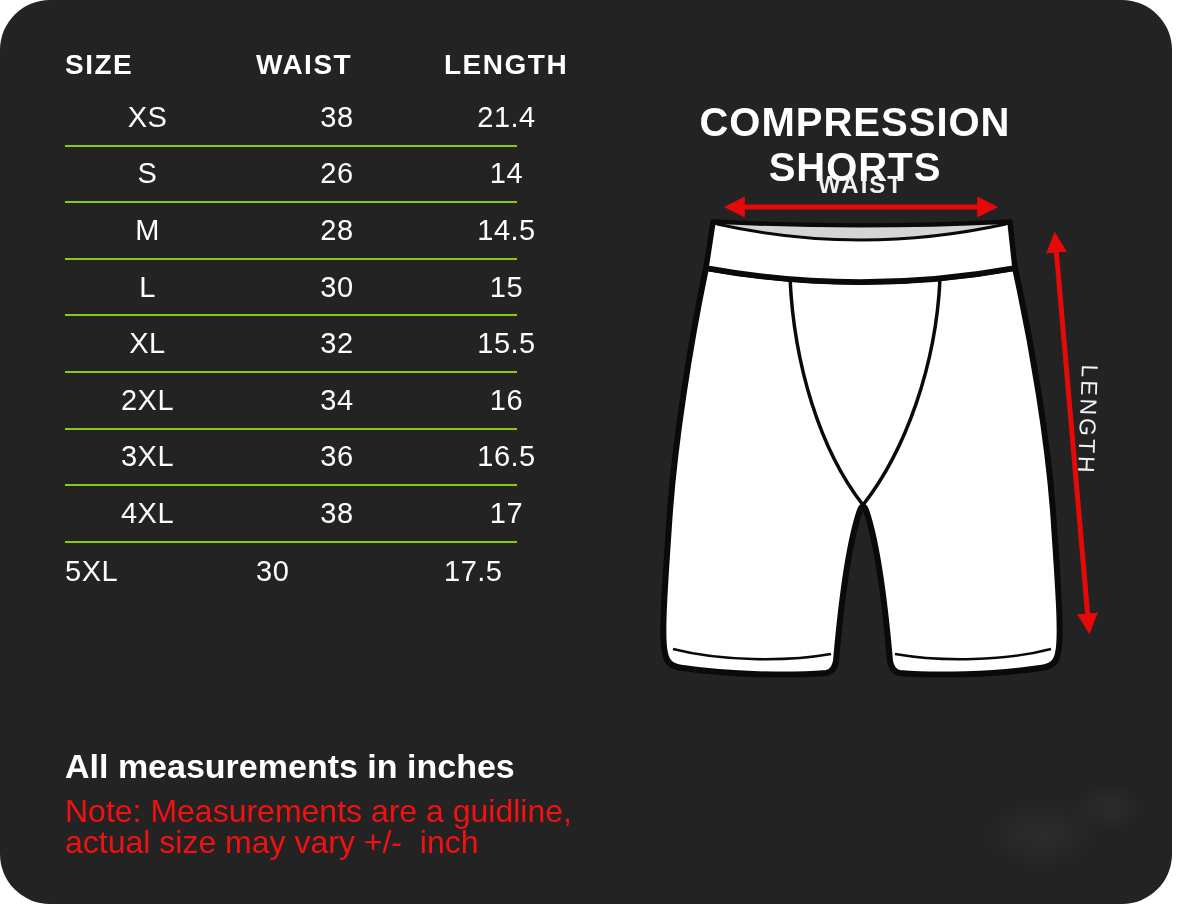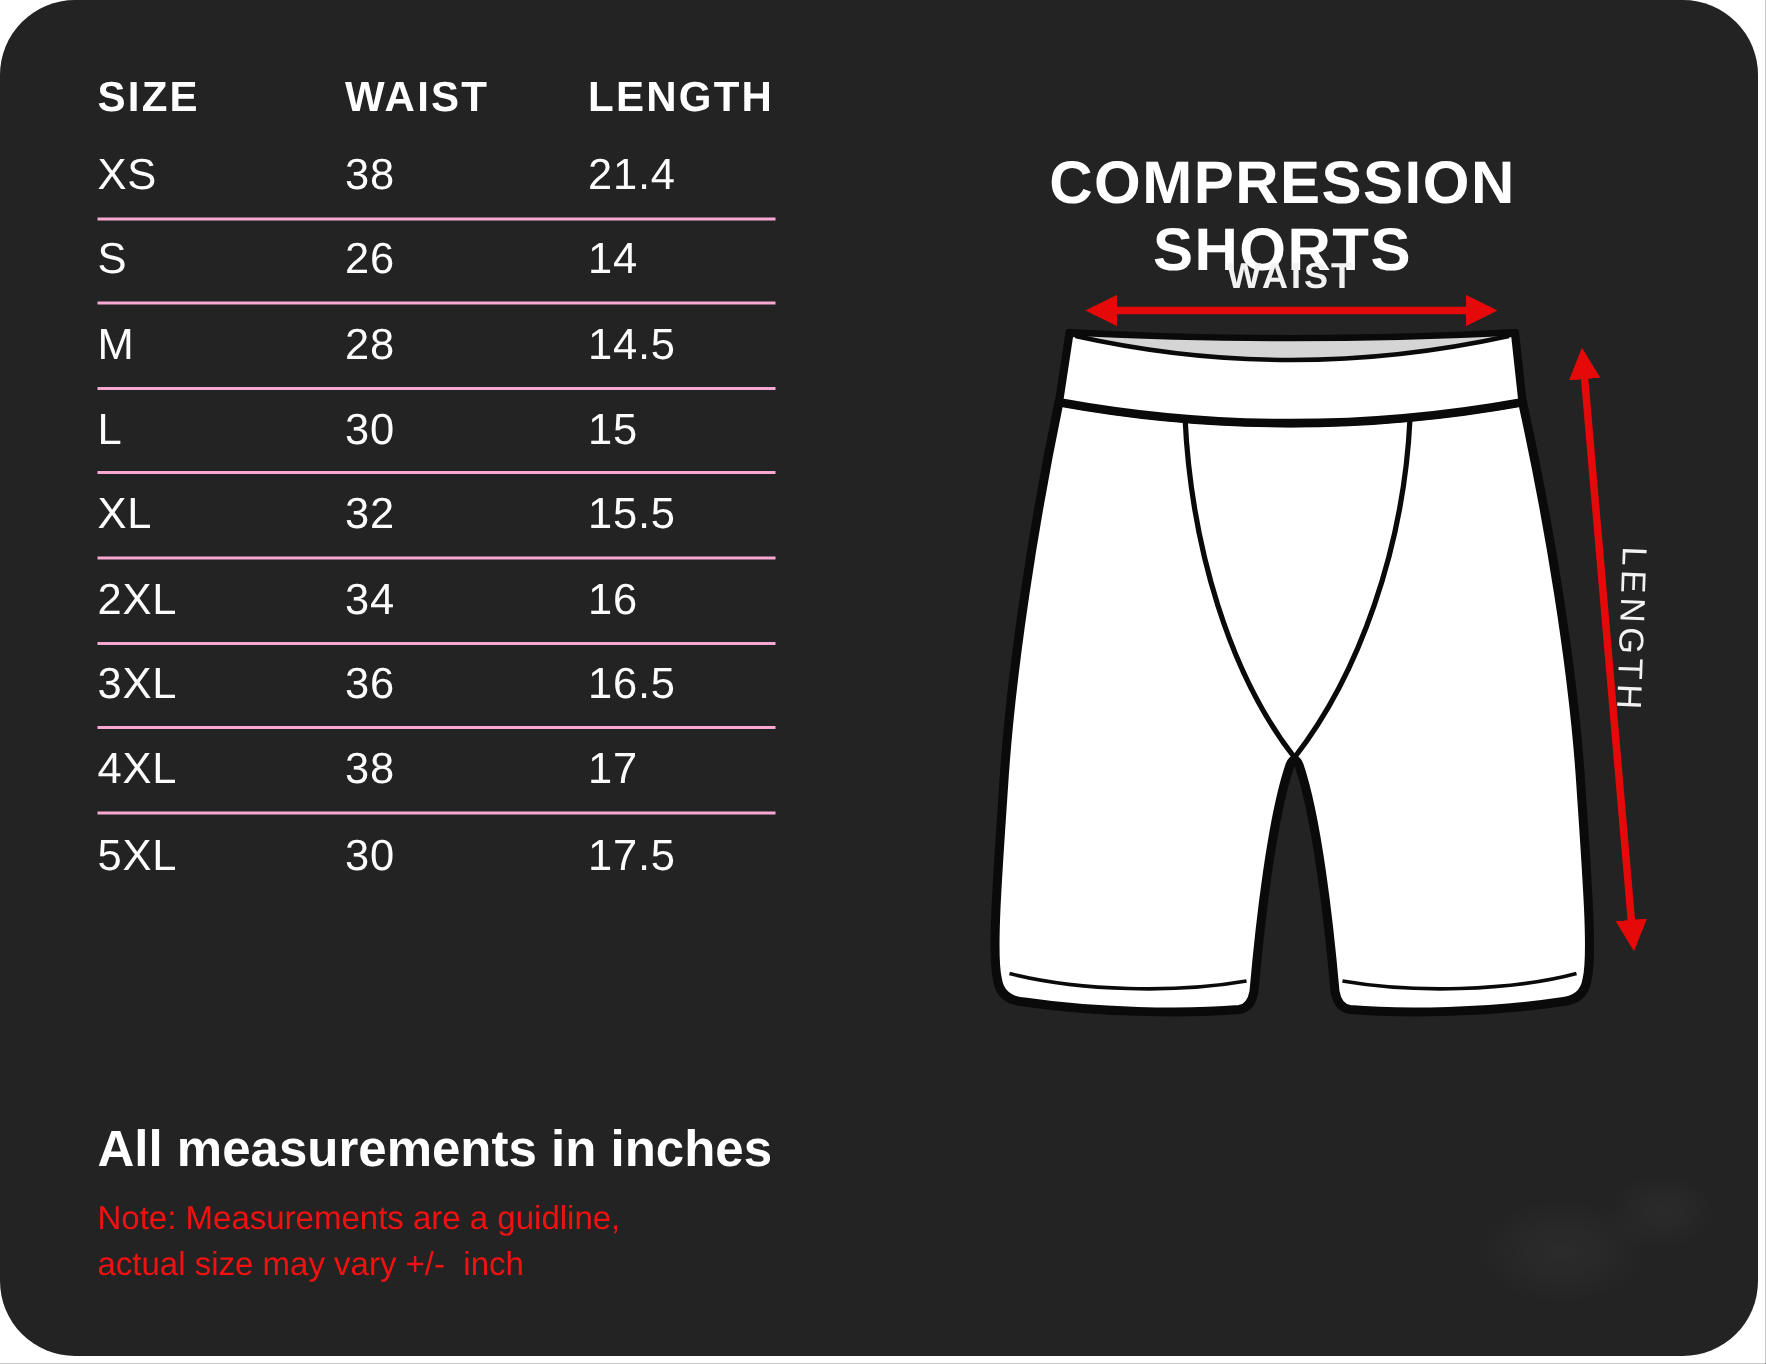--- a/index.html
+++ b/index.html
@@ -8,29 +8,29 @@
 
   .card {
     position: absolute; left: 0; top: 0;
     width: 1172px; height: 904px;
     background: #232323;
     border-radius: 50px;
   }
 
   
   .size-table { position: absolute; left: 65px; top: 40px; width: 452px; color: #ffffff; }
-  .trow { display: grid; grid-template-columns: 165px 162px 125px; align-items: center; height: 56.6px; }
+  .trow { display: grid; grid-template-columns: 165px 162px 125px; align-items: center; height: 56.6px; gap: 26px; }
   .trow.thead { height: 50px; }
-  .trow.sep { border-bottom: 2px solid #f9a8d4; }
+  .trow.sep { border-bottom: 2px solid #84cc16; text-align: center; }
   .cell { font-size: 29px; font-weight: 400; color: #fcfcfc; letter-spacing: 0.5px; }
   .cell.h { font-size: 28px; font-weight: 700; letter-spacing: 1.5px; color: #ffffff; }
 
   
   .note-white { position: absolute; left: 65px; top: 747px; font-size: 34px; font-weight: 700; color: #ffffff; }
-  .note-red { position: absolute; left: 65px; top: 796px; font-size: 22px; font-weight: 400;
+  .note-red { position: absolute; left: 65px; top: 796px; font-size: 32px; font-weight: 400;
     color: #f21111; line-height: 31px; }
 
   
   .diagram-title { position: absolute; left: 640px; top: 100px; width: 430px;
     text-align: center; font-size: 40px; font-weight: 700; letter-spacing: 1px; color: #ffffff; }
   .waist-label { position: absolute; left: 806px; top: 171px; width: 110px; text-align: center;
     font-size: 24px; font-weight: 600; letter-spacing: 2px; color: #f2f2f2; }
   .length-label { position: absolute; left: 1022px; top: 406px; width: 130px; height: 28px;
     text-align: center; font-size: 23px; font-weight: 500; letter-spacing: 3px; color: #f2f2f2;
     transform: rotate(92deg); }

